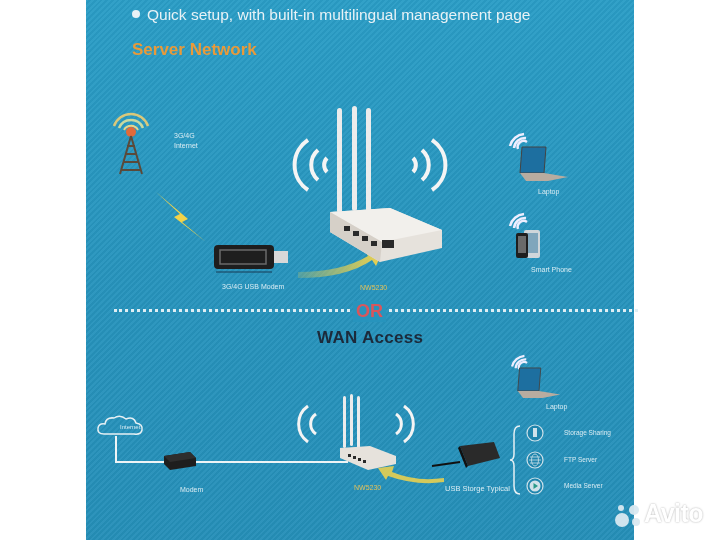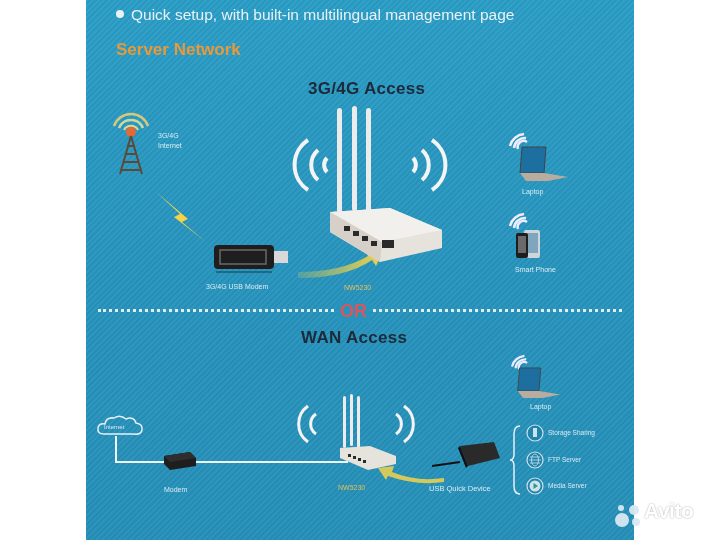--- a/index.html
+++ b/index.html
@@ -4,43 +4,42 @@
 <style>
   * { margin:0; padding:0; box-sizing:border-box; }
   html, body { width:720px; height:540px; overflow:hidden; background:#ffffff; }
   body { position:relative; font-family:"Liberation Sans", sans-serif; }
   .panel {
     position:absolute; left:86px; top:0; width:548px; height:540px;
     background:
       repeating-linear-gradient(135deg, rgba(255,255,255,0.04) 0 2px, rgba(0,0,0,0.03) 2px 4px),
       linear-gradient(180deg, #2a9dc6 0%, #2794bd 50%, #258fb8 100%);
   }
-  .abs { position:absolute; }
+  .abs { position:absolute;margin-left:16px; }
   .feature { left:30px; top:6px; font-size:15.5px; color:#e8f2f6; white-space:nowrap; }
   .feature .dot { display:inline-block; width:8px; height:8px; border-radius:50%; background:#e8f2f6; margin-right:7px; vertical-align:2px; }
   .section-title { left:30px; top:40px; font-size:17px; font-weight:bold; color:#e89a3a; }
   .heading { font-size:17px; font-weight:bold; color:#1c2a3a; letter-spacing:0.3px; }
   .lbl { font-size:7px; color:#d9ecf3; white-space:nowrap; }
   .lbl-y { font-size:7px; color:#e2c15a; white-space:nowrap; }
   .or-line { left:12px; top:309px; width:524px; height:0; border-top:3px dotted #dfeef4; }
   .or { left:251px; top:301px; font-size:18px; font-weight:bold; color:#d9565c; background:#2794bd; padding:0 3px; }
   svg { position:absolute; overflow:visible; }
   .avito { position:absolute; left:614px; top:499px; width:100px; height:32px; }
-  .avito-text { position:absolute; left:30px; top:0px; font-size:21px; font-weight:bold; color:#ffffff; text-shadow:0 0 2px rgba(0,0,0,0.35); letter-spacing:-0.5px; }
+  .avito-text { position:absolute; left:30px; top:0px; font-size:25px; font-weight:bold; color:#ffffff; text-shadow:0 0 2px rgba(0,0,0,0.35); letter-spacing:-0.5px; }
 </style>
 </head>
 <body>
 
 <div class="panel">
 
   <div class="abs feature"><span class="dot"></span><span>Quick setup, with built-in multilingual management page</span></div>
 
   <div class="abs section-title">Server Network</div>
 
-  <div class="abs heading" style="left:222px; top:79px;">3G/4G Access</div>
 
   <svg style="left:20px;top:108px;" width="50" height="70" viewBox="0 0 50 70">
     <path d="M8 18 A18 18 0 0 1 42 18" stroke="#d9c87a" stroke-width="2.5" fill="none"></path>
     <path d="M13 20 A13 13 0 0 1 37 20" stroke="#c9d9a0" stroke-width="2.5" fill="none"></path>
     <path d="M18 22 A8 8 0 0 1 32 22" stroke="#e8d48a" stroke-width="2" fill="none"></path>
     <circle cx="25" cy="24" r="5" fill="#e06a3a"></circle>
     <path d="M25 28 L14 66 M25 28 L36 66 M19 46 L31 46 M17 54 L33 54 M15 62 L35 62 M21 38 L29 38" stroke="#5a4a3a" stroke-width="2" fill="none"></path>
   </svg>
   <div class="abs lbl" style="left:72px;top:132px;">3G/4G</div>
   <div class="abs lbl" style="left:72px;top:142px;">Internet</div>
@@ -149,21 +148,21 @@
 
   <svg style="left:290px;top:462px;" width="70" height="22" viewBox="0 0 70 22">
     <path d="M68 16 Q40 20 16 10 L18 4 L2 6 L10 18 L12 14 Q40 24 68 20 Z" fill="#f2d34a" opacity="0.85"></path>
   </svg>
 
   <svg style="left:344px;top:440px;" width="72" height="36" viewBox="0 0 72 36">
     <path d="M30 6 L64 2 L70 18 L38 26 Z" fill="#2a2a2a"></path>
     <path d="M30 6 L38 26 L36 28 L28 8 Z" fill="#111"></path>
     <path d="M2 26 Q16 24 30 22" stroke="#111" stroke-width="2" fill="none"></path>
   </svg>
-  <div class="abs lbl" style="left:343px;top:484px;font-size:7.5px;">USB Quick Device</div>
+  <div class="abs lbl" style="left:343px;top:484px;font-size:7.5px;">USB Storge Typical</div>
 
   <svg style="left:424px;top:354px;" width="20" height="16" viewBox="0 0 22 18">
     <path d="M2 14 A16 16 0 0 1 16 2" stroke="#eef" stroke-width="2.5" fill="none"></path>
     <path d="M6 16 A11 11 0 0 1 18 6" stroke="#eef" stroke-width="2.5" fill="none"></path>
     <path d="M10 17 A6 6 0 0 1 19 10" stroke="#eef" stroke-width="2.5" fill="none"></path>
   </svg>
   <svg style="left:430px;top:366px;" width="46" height="34" viewBox="0 0 52 38">
     <path d="M4 2 L28 2 L26 28 L2 28 Z" fill="#1d6fa0" stroke="#444" stroke-width="1"></path>
     <path d="M2 28 L26 28 L50 32 L30 36 L8 36 Z" fill="#b8aca0"></path>
   </svg>

